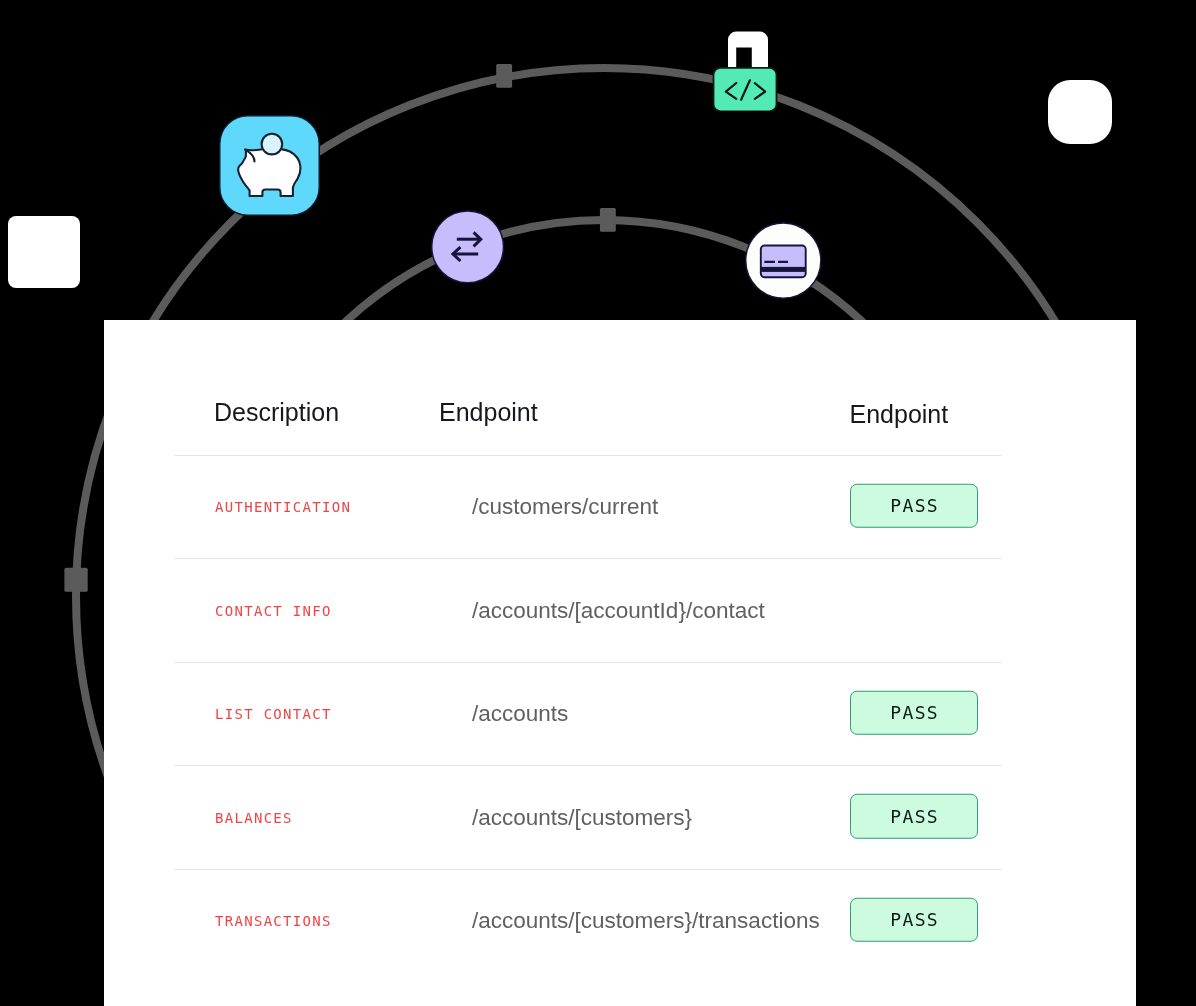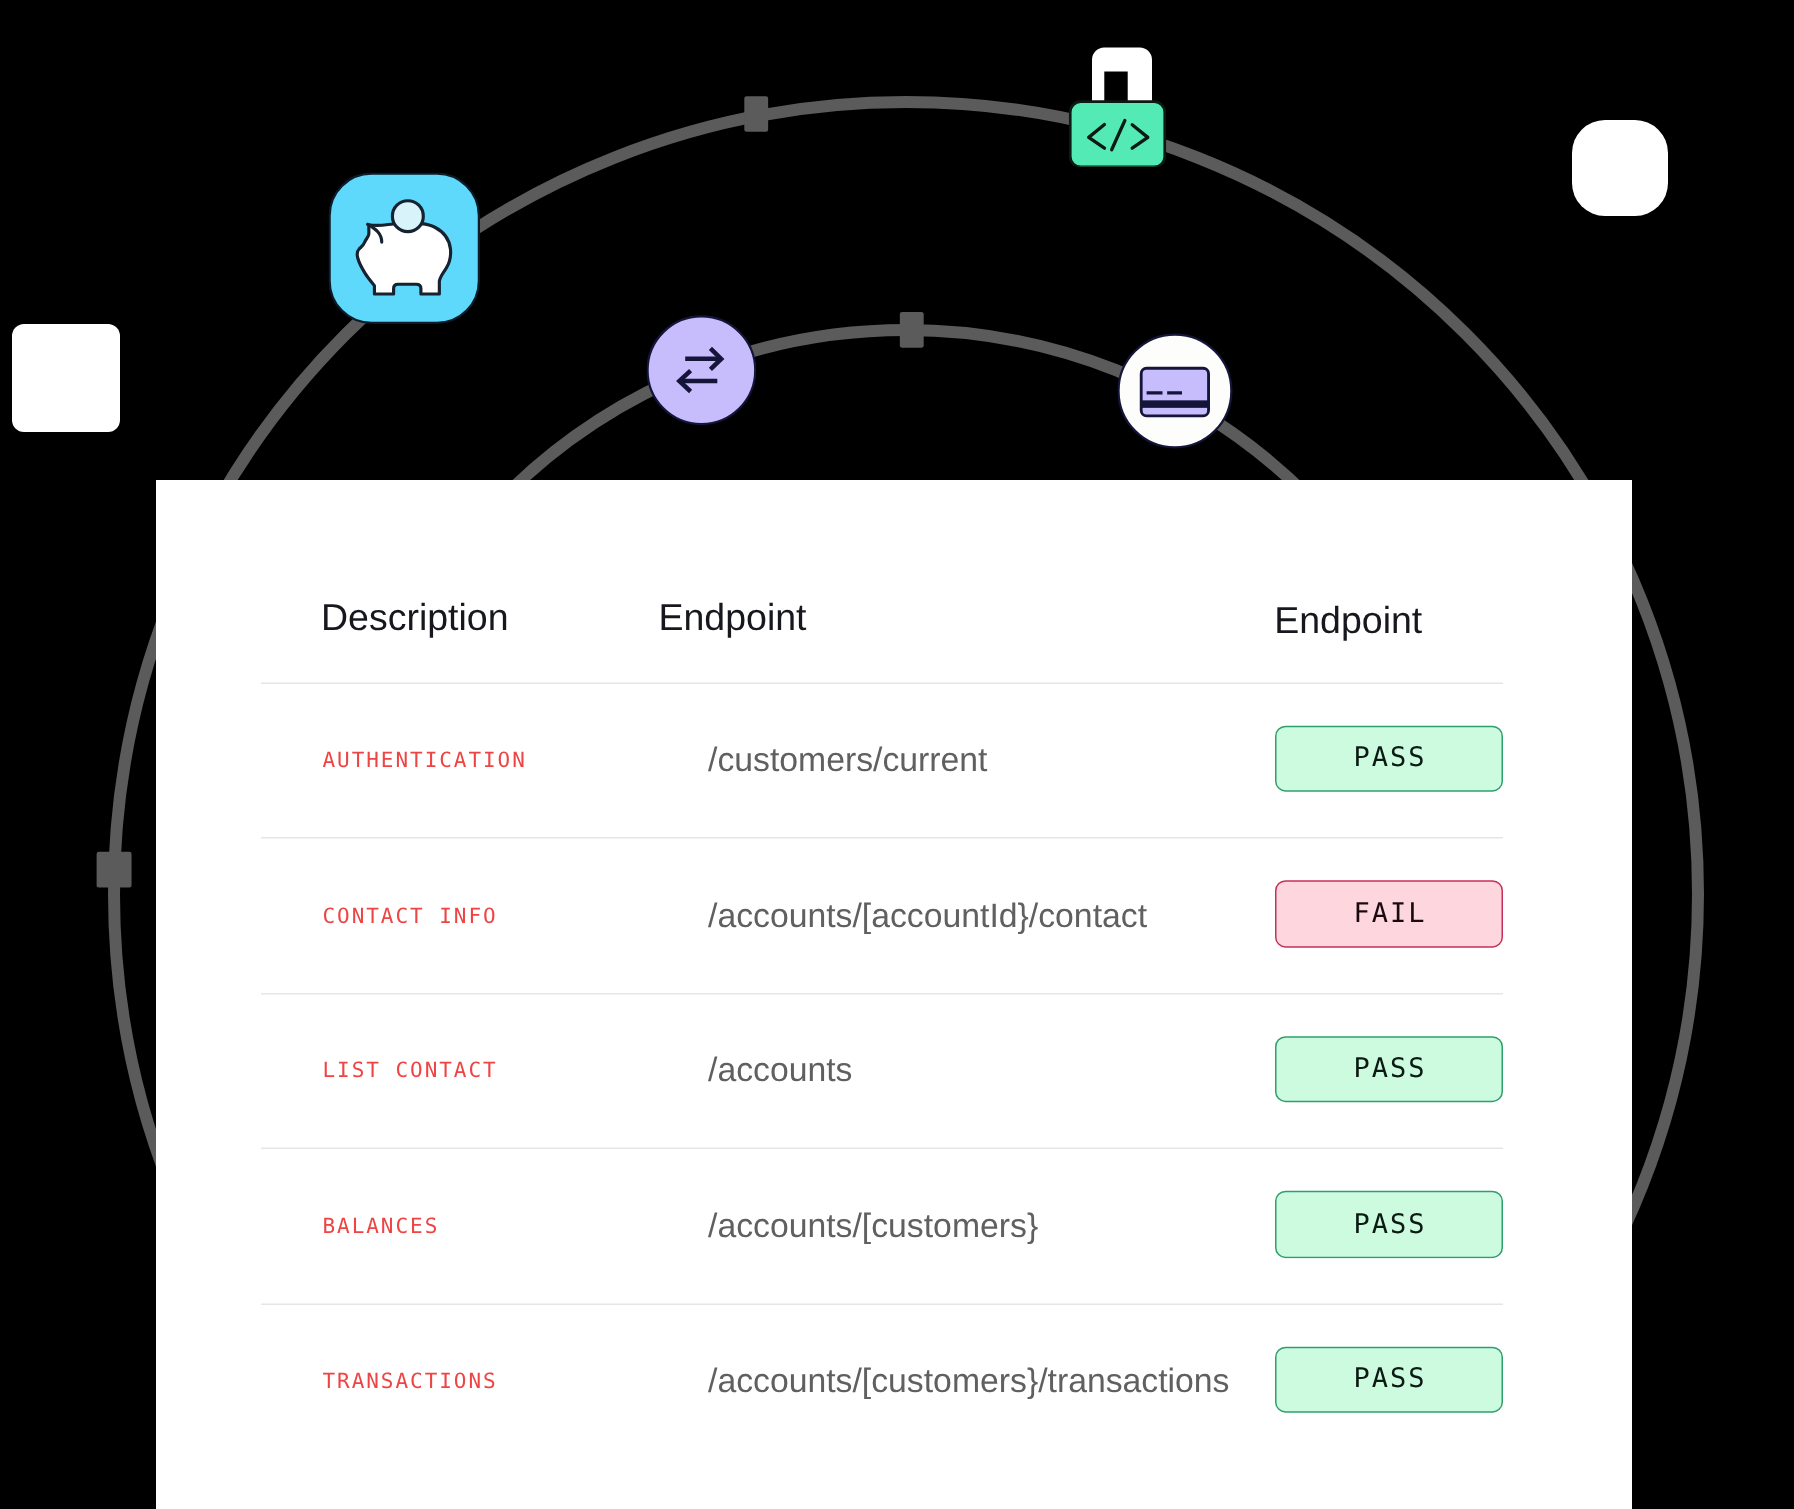--- a/index.html
+++ b/index.html
@@ -10,33 +10,33 @@
   #bg{position:absolute;left:0;top:0;width:1196px;height:1006px;}
   .node-icon{position:absolute;}
   #piggy{left:219px;top:115px;}
   #codelock{left:705px;top:15px;}
   #transfer{left:431px;top:210px;}
   #cardcircle{left:745px;top:222px;}
   .sq{background:#fff;}
   #sq1{left:8px;top:216px;width:72px;height:72px;border-radius:8px;}
   #sq2{left:1048px;top:80px;width:64px;height:64px;border-radius:22px;}
   
-  #card{position:absolute;left:104px;top:319.5px;width:984px;height:687px;background:#fff;transform:translateZ(0);}
+  #card{position:absolute;left:104px;top:319.5px;width:984px;height:687px;background:#fff;transform:translateZ(0);padding-left:48px;}
   .tbl{position:absolute;left:70px;top:0;width:828px;}
   .thead{position:relative;height:135.5px;}
   .th{position:absolute;font-size:25px;color:#16181d;font-weight:400;line-height:1;transform:translateZ(0);}
   .c1{left:40px;top:80.2px;}
   .c2{left:265px;top:80.2px;}
   .c3{left:675.5px;top:82.7px;}
   .row{position:relative;height:103.48px;border-top:1px solid #e6e6e6;box-sizing:border-box;}
   .cell{position:absolute;top:50%;transform:translateY(-50%) translateZ(0);}
   .desc{left:41px;font-family:"DejaVu Sans Mono",monospace;font-size:14px;letter-spacing:1.3px;color:#ef4444;line-height:1;}
   .endp{left:266px;font-size:22.5px;color:#606060;line-height:1;margin-left:32px;}
   .resp{left:676px;margin-top:-1.5px;}
-  .badge{box-sizing:border-box;display:flex;align-items:center;justify-content:center;width:152px;height:44.5px;
+  .badge{box-sizing:border-box;display:flex;align-items:center;justify-content:center;width:128px;height:44.5px;
      border-radius:7px;font-family:"DejaVu Sans Mono",monospace;font-size:18px;letter-spacing:1.3px;text-indent:1.3px;}
   .pass{background:#ccfbe0;border:1px solid #2f9e6c;color:#0b1a12;}
   .fail{background:#fdd6de;border:1px solid #c43159;color:#190a0f;}
 </style>
 </head>
 <body>
 
 <div id="stage">
   <svg id="bg" viewBox="0 0 1196 1006">
     <g fill="none" stroke="#5b5b5b" stroke-width="8">
@@ -113,23 +113,20 @@
           <div class="row">
             <div class="cell desc">AUTHENTICATION</div>
             <div class="cell endp">/customers/current</div>
             <div class="cell resp">
               <div class="badge pass">PASS</div>
             </div>
           </div>
           <div class="row">
             <div class="cell desc">CONTACT INFO</div>
             <div class="cell endp">/accounts/[accountId}/contact</div>
-            <div class="cell resp">
-              <div class="badge fail">FAIL</div>
-            </div>
           </div>
           <div class="row">
             <div class="cell desc">LIST CONTACT</div>
             <div class="cell endp">/accounts</div>
             <div class="cell resp">
               <div class="badge pass">PASS</div>
             </div>
           </div>
           <div class="row">
             <div class="cell desc">BALANCES</div>

